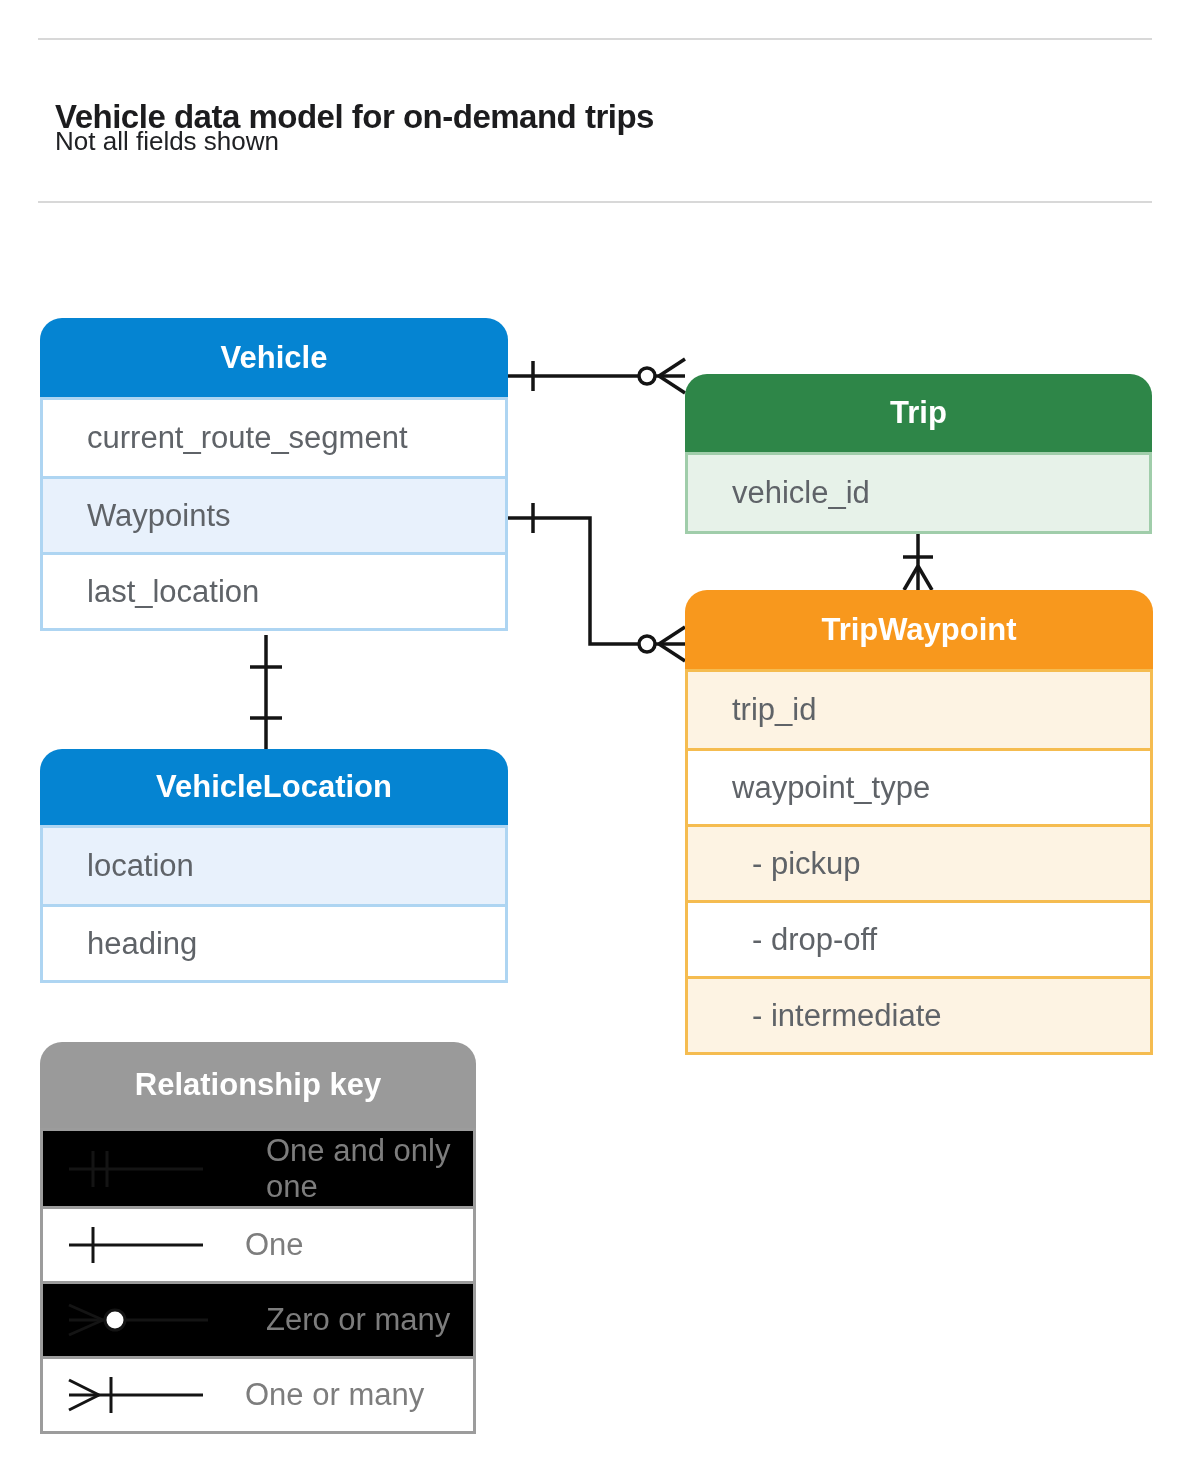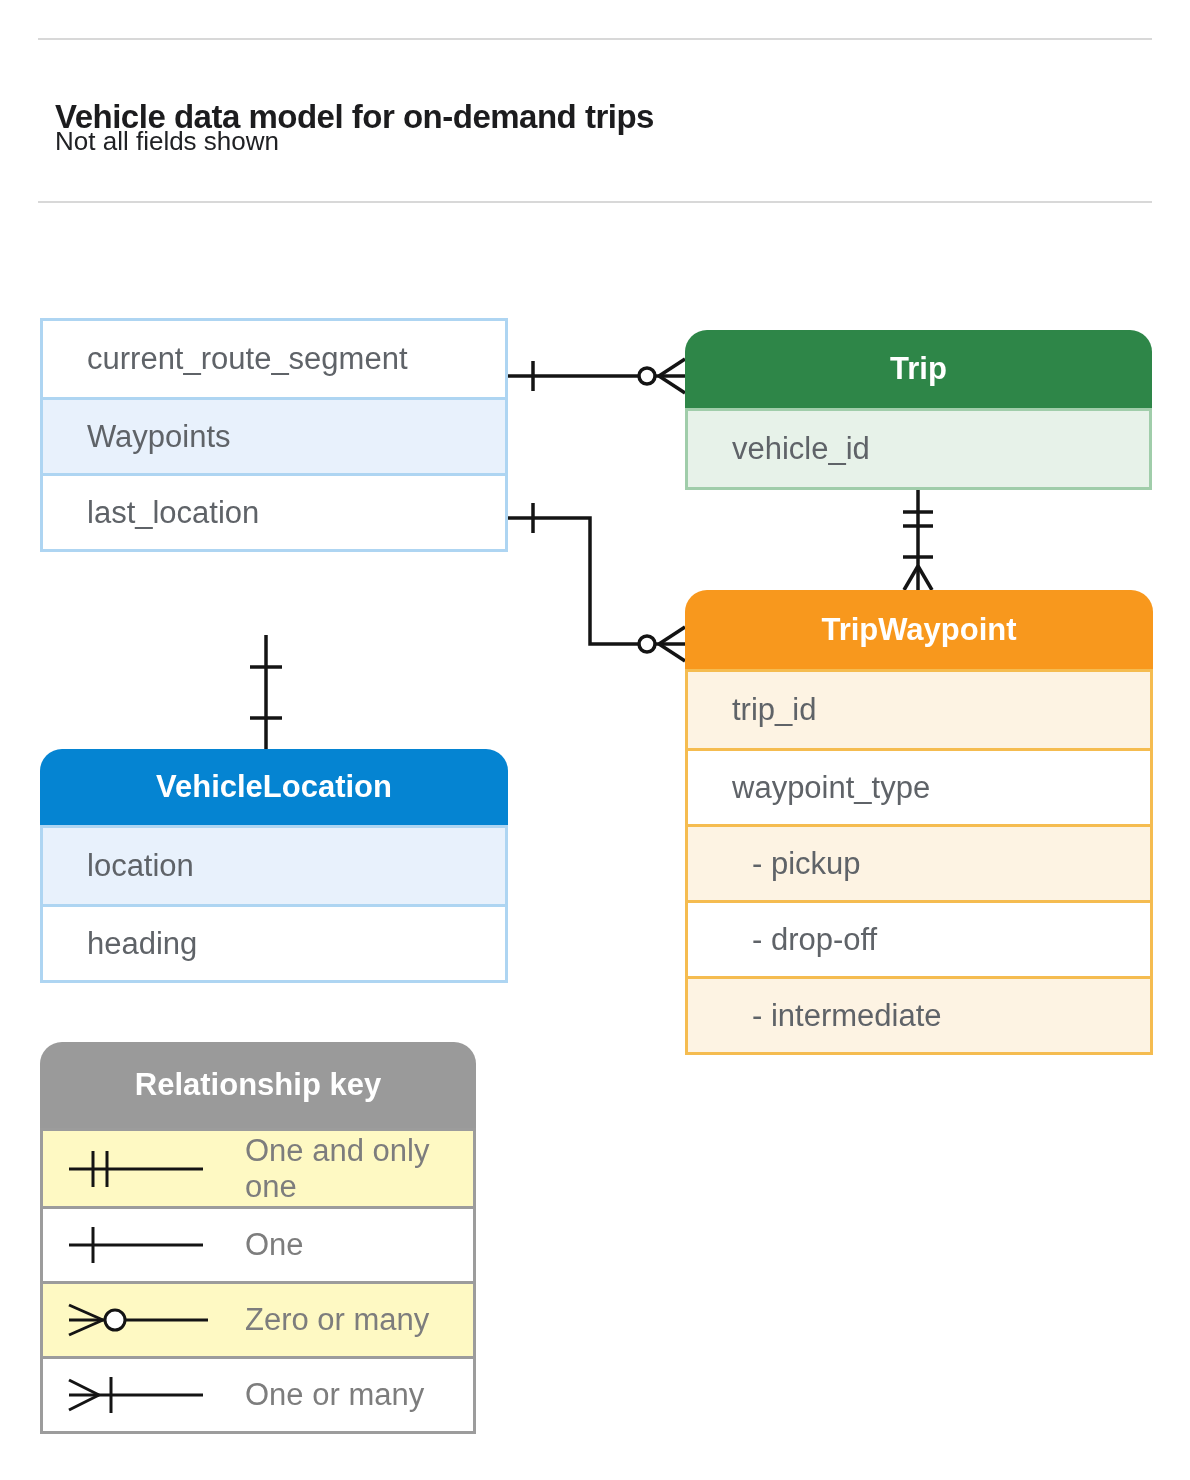--- a/index.html
+++ b/index.html
@@ -34,27 +34,27 @@
   .green .row.alt{background:#e7f2e9;}
 
   .orange .hdr{background:#f8981d;}
   .orange .rows{border-color:#f5bc50;}
   .orange .row + .row{border-color:#f5bc50;}
   .orange .row.alt{background:#fdf3e3;}
 
   .gray .hdr{background:#9a9a9a;}
   .gray .rows{border-color:#9c9c9c;}
   .gray .row + .row{border-color:#9c9c9c;}
-  .gray .row.alt{background:#fef9c3;}
+  .gray .row.alt{background:#000000;gap:21px;}
 
   
   .vehicle{left:40px;top:318px;width:468px;}
   .vehicle .hdr{height:79px;}
   .trip{left:685px;top:330px;width:467px;}
-  .trip .hdr{height:78px;}
+  .trip .hdr{height:78px;margin-top:44px;}
   .tripwaypoint{left:685px;top:590px;width:468px;}
   .tripwaypoint .hdr{height:79px;}
   .vehiclelocation{left:40px;top:749px;width:468px;}
   .vehiclelocation .hdr{height:76px;}
 
   
   .legend{left:40px;top:1042px;width:436px;border-radius:29px;}
   .legend .hdr{height:86px;}
   .legend .row{height:75px;padding-left:20px;color:#7d7d7d;}
   .legend .sym{width:150px;height:50px;flex:0 0 auto;}
@@ -105,20 +105,21 @@
     </g>
 
     <g>
       <line x1="266" y1="635" x2="266" y2="749"></line>
       <line x1="250" y1="667" x2="282" y2="667"></line>
       <line x1="250" y1="718" x2="282" y2="718"></line>
     </g>
   </svg>
 
   <div class="entity blue vehicle">
+    <div class="hdr">Vehicle</div>
     <div class="rows">
       <div class="row">current_route_segment</div>
       <div class="row alt">Waypoints</div>
       <div class="row">last_location</div>
     </div>
   </div>
 
   <div class="entity green trip">
     <div class="hdr">Trip</div>
     <div class="rows">

